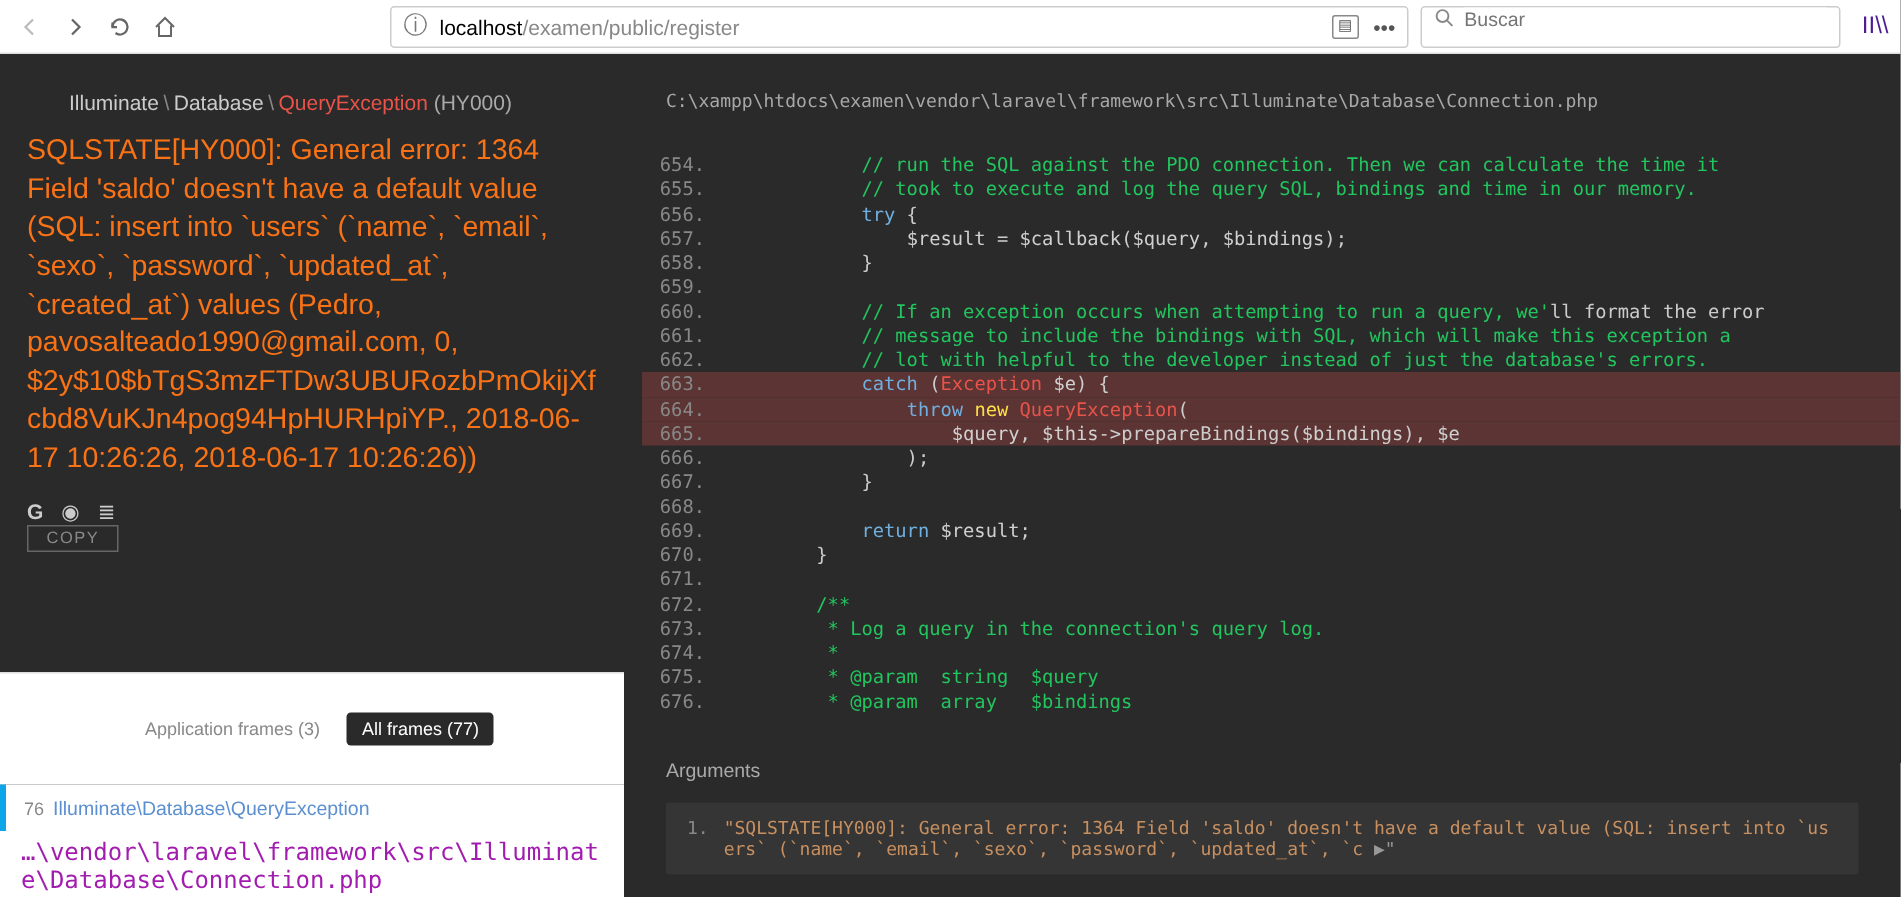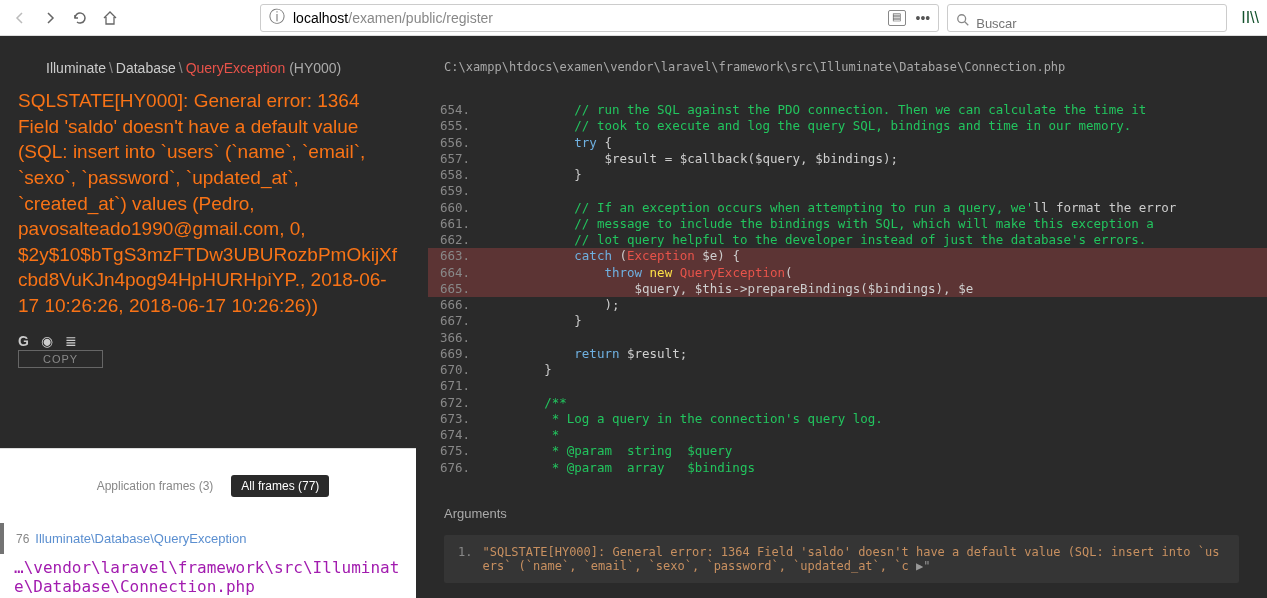--- a/index.html
+++ b/index.html
@@ -8,47 +8,47 @@
 
 .browser-bar { height: 36px; background: #fff; display: flex; align-items: center; padding: 0 8px; gap: 8px; border-bottom: 1px solid #ddd; }
 .nav-btns { display: flex; gap: 6px; align-items: center; }
 .nav-btn { width: 24px; height: 24px; display: flex; align-items: center; justify-content: center; color: #666; cursor: pointer; }
 .nav-btn.disabled { color: #bbb; }
 .url-bar { flex: 1; height: 28px; border: 1px solid #ccc; border-radius: 3px; display: flex; align-items: center; padding: 0 8px; gap: 8px; margin-left: 130px; }
 .url-text { flex: 1; font-size: 14px; color: #333; }
 .url-text .host { color: #000; }
 .url-text .path { color: #888; }
 .url-icons { display: flex; gap: 10px; color: #555; font-size: 14px; }
-.search-bar { width: 280px; height: 28px; border: 1px solid #ccc; border-radius: 3px; display: flex; align-items: flex-end; padding: 0 8px; gap: 6px; }
+.search-bar { width: 280px; height: 28px; border: 1px solid #ccc; border-radius: 3px; display: flex; align-items: flex-start; padding: 0 8px; gap: 6px; }
 .search-bar input { border: none; outline: none; font-size: 13px; flex: 1; }
-.right-icons { display: flex; gap: 10px; color: #14532d; padding-left: 6px; text-align: right; }
+.right-icons { display: flex; gap: 10px; color: #4c1d95; padding-left: 6px; text-align: right; }
 
 
 .content { display: flex; height: calc(598px - 36px); }
 
 
 .left-panel { width: 416px; display: flex; flex-direction: column; background: #2a2a2a; position: relative; }
 .left-scroll { flex: 1; overflow-y: auto; padding: 24px 18px 18px 18px; color: #ddd; position: relative; }
 .left-scroll::-webkit-scrollbar { width: 14px; }
 .left-scroll::-webkit-scrollbar-track { background: #f0f0f0; }
 .left-scroll::-webkit-scrollbar-thumb { background: #c0c0c0; border-radius: 2px; }
 .breadcrumb { font-size: 14px; color: #ccc; margin-bottom: 12px; margin-left: 28px; }
 .breadcrumb .sep { color: #888; margin: 0 3px; }
 .breadcrumb .exc { color: #e8534a; }
 .breadcrumb .code { color: #aaa; }
 .error-msg { font-size: 19px; line-height: 1.35; color: #f97316; word-wrap: break-word; }
 .action-icons { margin-top: 14px; display: flex; gap: 12px; color: #ccc; font-size: 14px; }
-.copy-btn { border: 1px solid #666; color: #888; font-size: 11px; padding: 2px 24px; background: transparent; cursor: pointer; letter-spacing: 1px; }
+.copy-btn { border: 1px solid #666; color: #888; font-size: 11px; padding: 2px 12px; background: transparent; cursor: pointer; letter-spacing: 1px; }
 
 .frame-tabs { display: flex; background: #fff; align-items: center; justify-content: center; padding: 26px 0; gap: 8px; border-top: 1px solid #ddd; }
 .frame-tab { font-size: 12px; color: #888; padding: 4px 10px; cursor: pointer; }
 .frame-tab.active { background: #2a2a2a; color: #fff; border-radius: 3px; }
 
 .frame-list { background: #fff; }
-.frame-item { padding: 8px 12px; font-size: 13px; border-left: 4px solid #737373; cursor: pointer; }
+.frame-item { padding: 8px 12px; font-size: 13px; border-left: 4px solid #0ea5e9; cursor: pointer; }
 .frame-item .lineno { color: #888; margin-right: 6px; font-size: 12px; }
 .frame-item .cls { color: #5b8fd0; }
 .frame-path { color: #a21caf; font-size: 16px; padding: 4px 14px 2px 14px; font-family: Consolas, monospace; word-break: break-all; }
 
 
 .right-panel { flex: 1; background: #2a2a2a; color: #ccc; display: flex; flex-direction: column; overflow: hidden; gap: 12px; }
 .file-path { font-family: Consolas, monospace; font-size: 12px; color: #a8a8a8; padding: 24px 28px 16px 28px; }
 .code-block { font-family: Consolas, monospace; font-size: 12.5px; line-height: 1.3; padding-left: 12px; }
 .code-line { display: flex; }
 .code-line.hl { background: #5c3434; }
@@ -173,21 +173,21 @@
         <div class="code-line">
           <div class="ln">660.</div>
           <div class="lc">            <span class="cm">// If an exception occurs when attempting to run a query, we'</span>ll format the error</div>
         </div>
         <div class="code-line">
           <div class="ln">661.</div>
           <div class="lc">            <span class="cm">// message to include the bindings with SQL, which will make this exception a</span></div>
         </div>
         <div class="code-line">
           <div class="ln">662.</div>
-          <div class="lc">            <span class="cm">// lot query helpful to the developer instead of just the database's errors.</span></div>
+          <div class="lc">            <span class="cm">// lot with helpful to the developer instead of just the database's errors.</span></div>
         </div>
         <div class="code-line hl">
           <div class="ln">663.</div>
           <div class="lc">            <span class="kw">catch</span> (<span class="fn">Exception</span> <span class="va">$e</span>) {</div>
         </div>
         <div class="code-line hl">
           <div class="ln">664.</div>
           <div class="lc">                <span class="kw">throw</span> <span class="kw2">new</span> <span class="fn">QueryException</span>(</div>
         </div>
         <div class="code-line hl">
@@ -196,21 +196,21 @@
         </div>
         <div class="code-line">
           <div class="ln">666.</div>
           <div class="lc">                );</div>
         </div>
         <div class="code-line">
           <div class="ln">667.</div>
           <div class="lc">            }</div>
         </div>
         <div class="code-line">
-          <div class="ln">366.</div>
+          <div class="ln">668.</div>
           <div class="lc"></div>
         </div>
         <div class="code-line">
           <div class="ln">669.</div>
           <div class="lc">            <span class="kw">return</span> <span class="va">$result</span>;</div>
         </div>
         <div class="code-line">
           <div class="ln">670.</div>
           <div class="lc">        }</div>
         </div>

